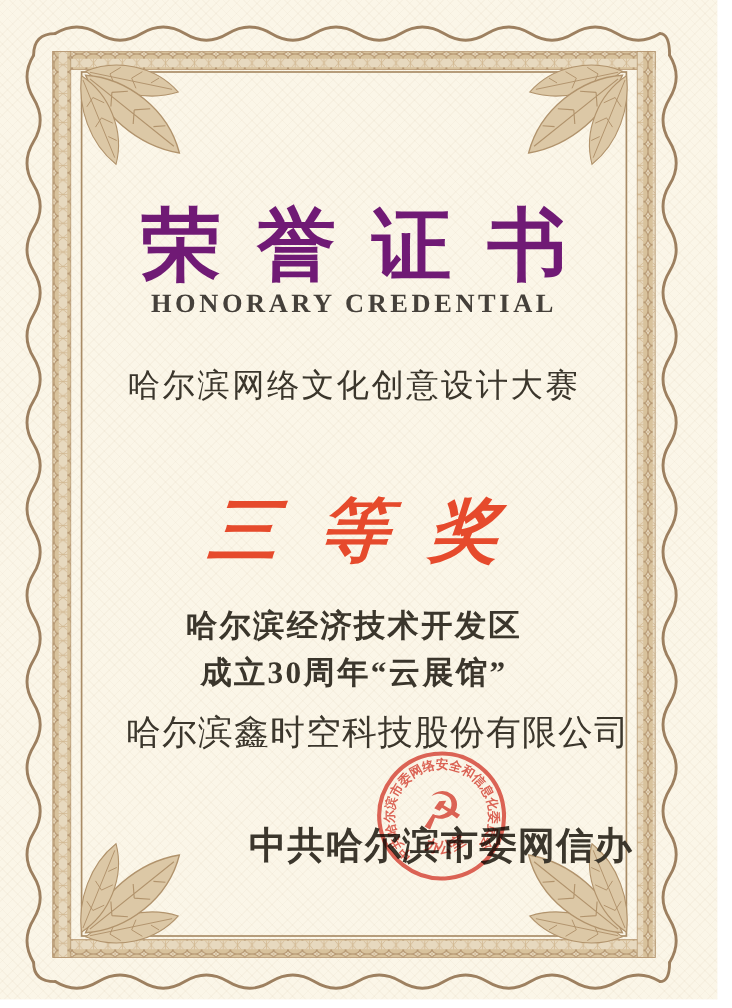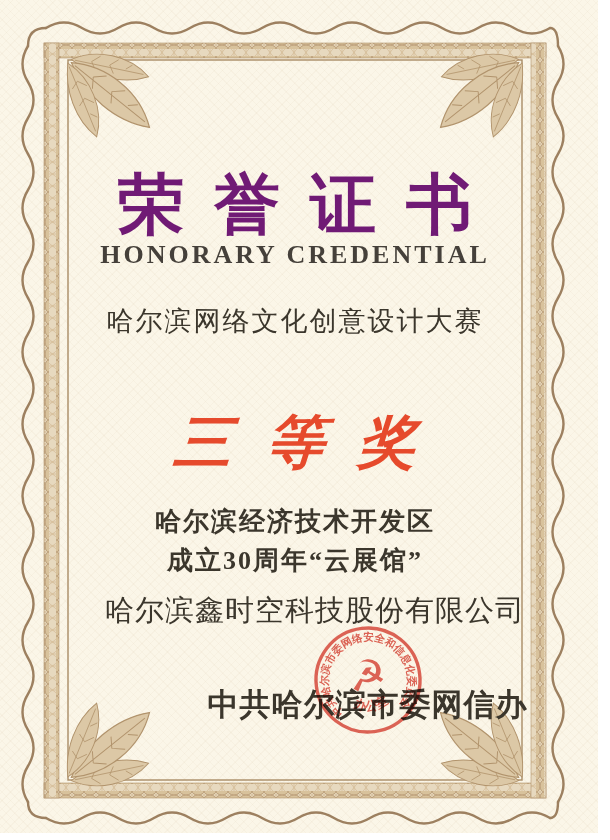--- a/index.html
+++ b/index.html
@@ -21,21 +21,21 @@
   #seal-svg{mix-blend-mode:multiply;}
   .line{
     position:absolute;left:0;width:590px;text-align:center;
     color:#3b362c;letter-spacing:1px;white-space:nowrap;
   }
   #title-cn{
     top:160px;font-size:66px;font-weight:700;letter-spacing:30px;
     color:#701a75;text-indent:30px;
   }
   #title-en{
-    top:240px;font-size:26px;font-weight:600;letter-spacing:3px;color:#45403a;
+    top:240px;font-size:22px;font-weight:600;letter-spacing:3px;color:#45403a;
   }
   #event-line{top:303px;font-size:27px;font-weight:400;letter-spacing:2px;}
   #category-line{top:360px;font-size:25px;font-weight:600;letter-spacing:14px;text-indent:14px;}
   #award-line{
     top:404px;font-size:58px;font-weight:700;font-style:italic;
     letter-spacing:34px;text-indent:34px;color:#e64a2c;
     transform:skewX(-4deg);
   }
   #project-line1{top:504px;font-size:26px;font-weight:600;letter-spacing:2px;}
   #project-line2{top:543px;font-size:26px;font-weight:600;letter-spacing:2px;}

